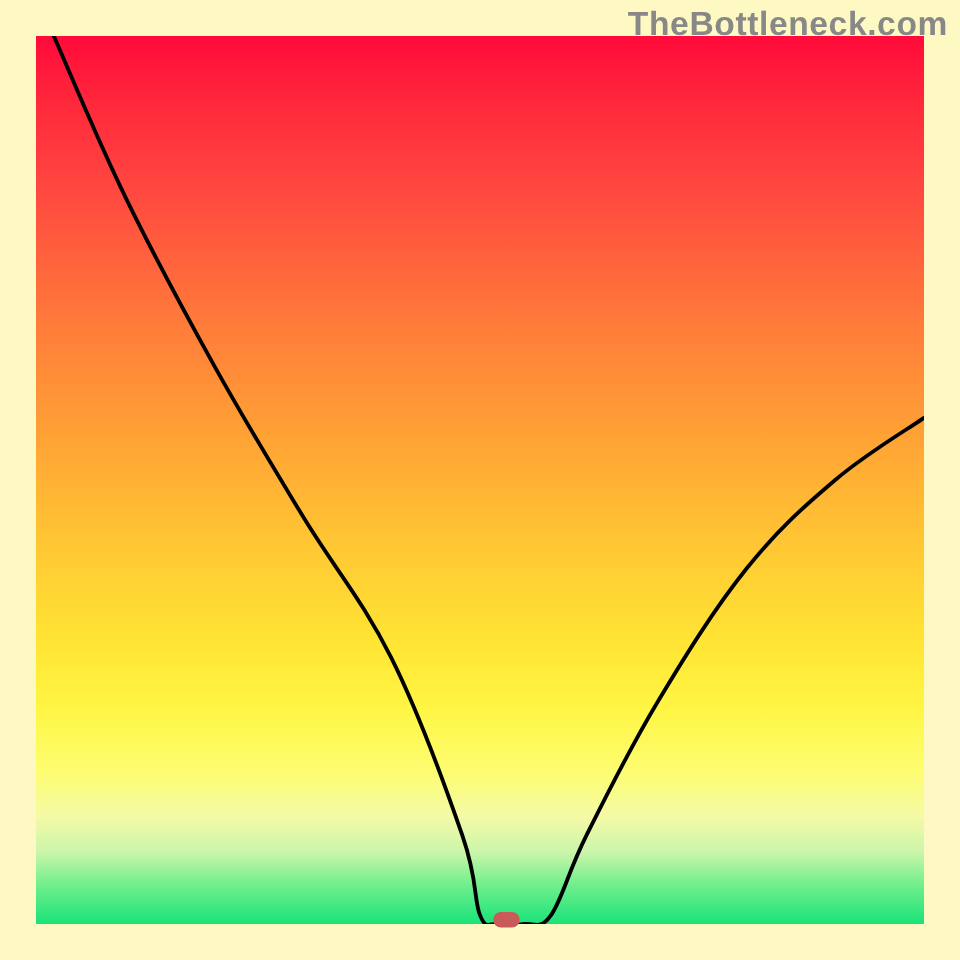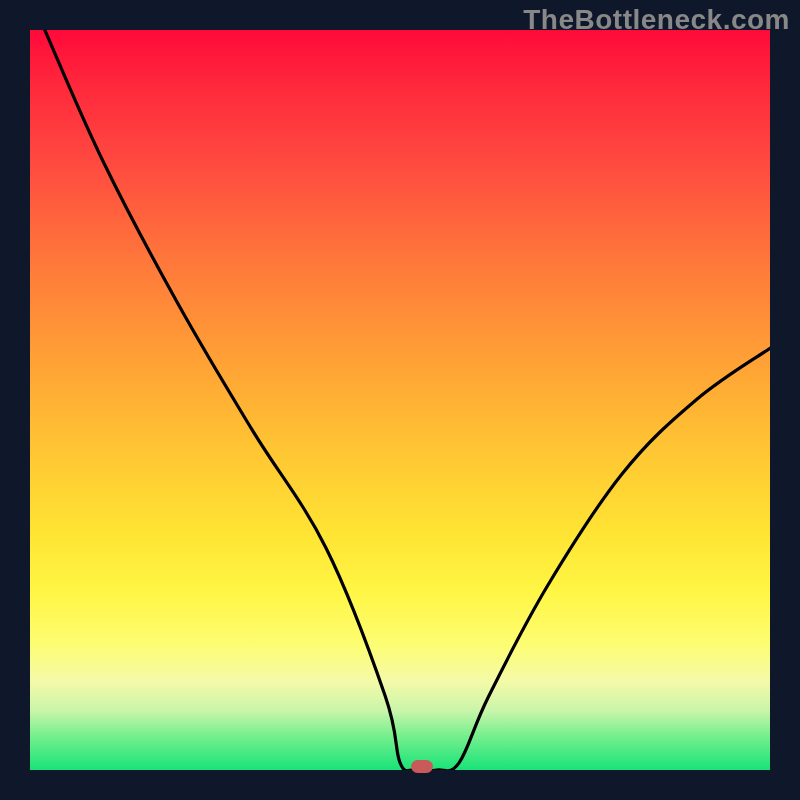--- a/index.html
+++ b/index.html
@@ -7,21 +7,21 @@
     padding: 0;
     width: 800px;
     height: 800px;
     background: #000;
     overflow: hidden;
   }
   .frame {
     position: relative;
     width: 800px;
     height: 800px;
-    background: #0f172a;
+    background: #fef9c3;
   }
   .watermark {
     position: absolute;
     top: 4px;
     right: 10px;
     font-family: Arial, Helvetica, sans-serif;
     font-size: 28px;
     font-weight: bold;
     color: #888;
     letter-spacing: 0.5px;

